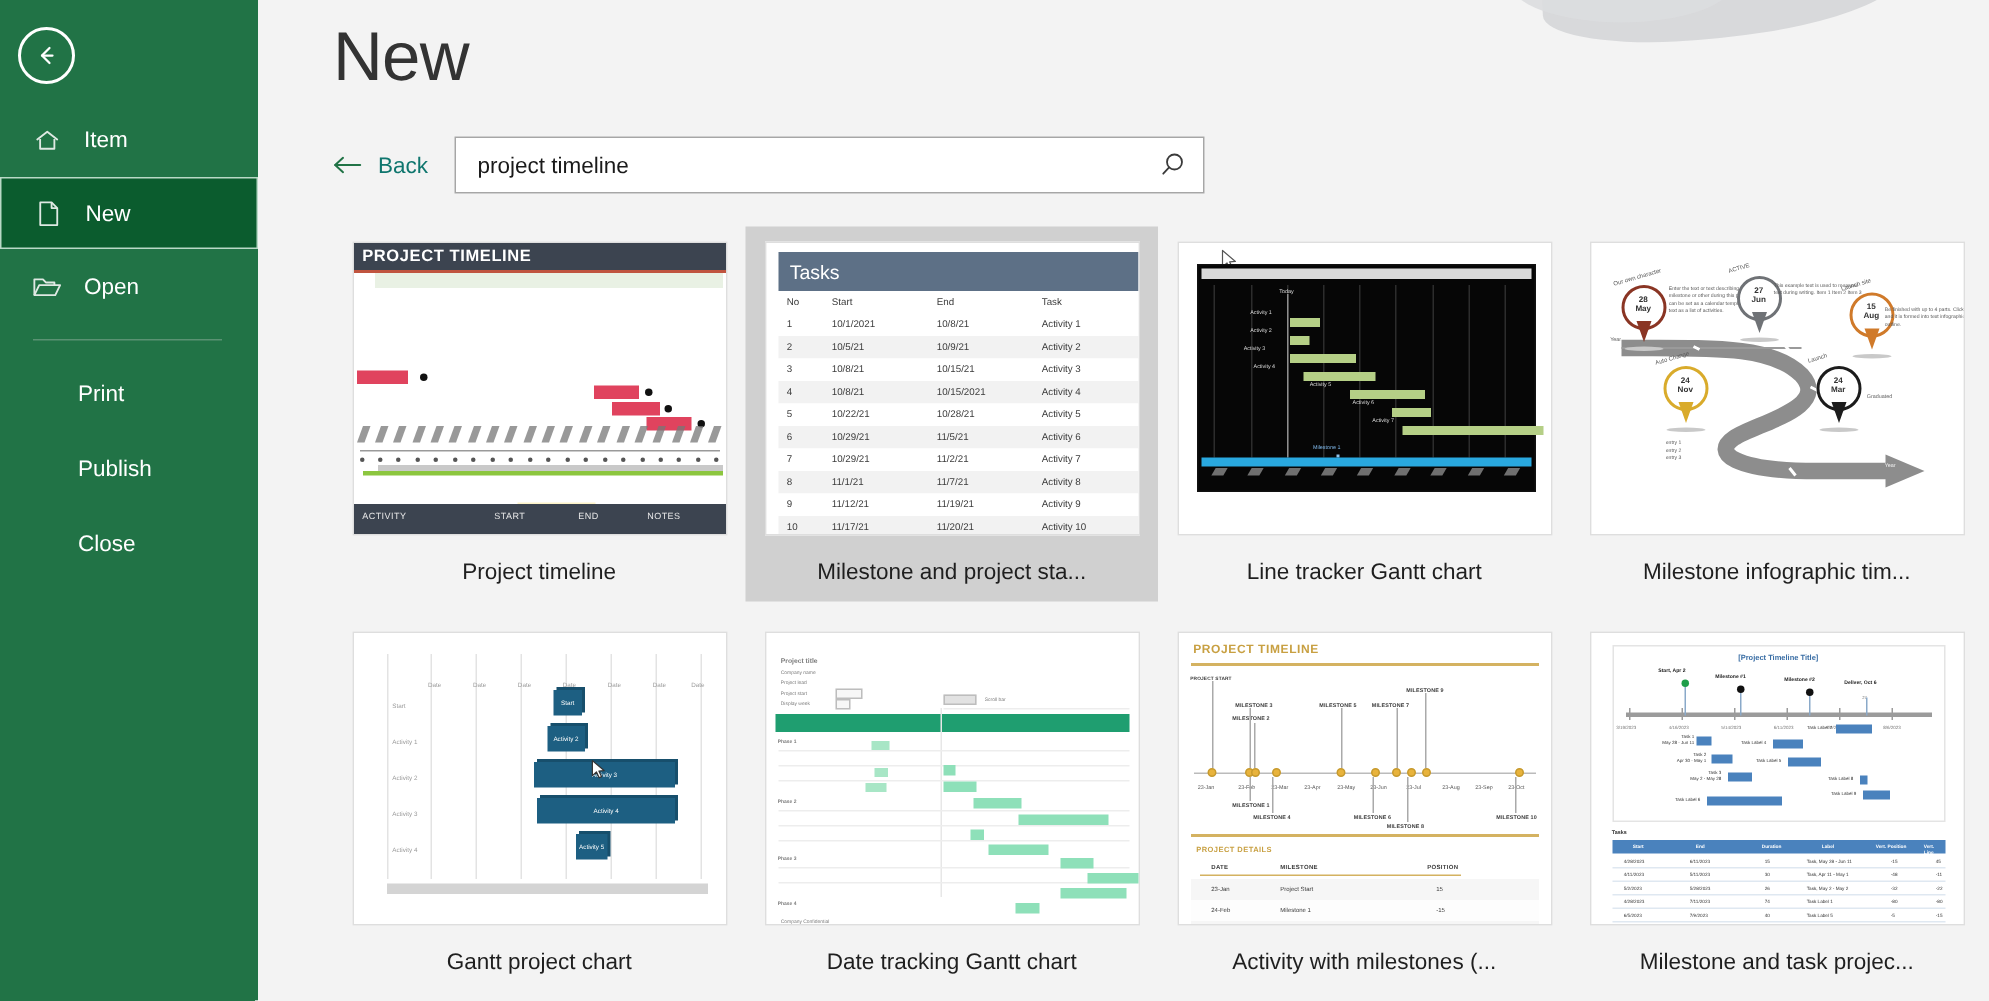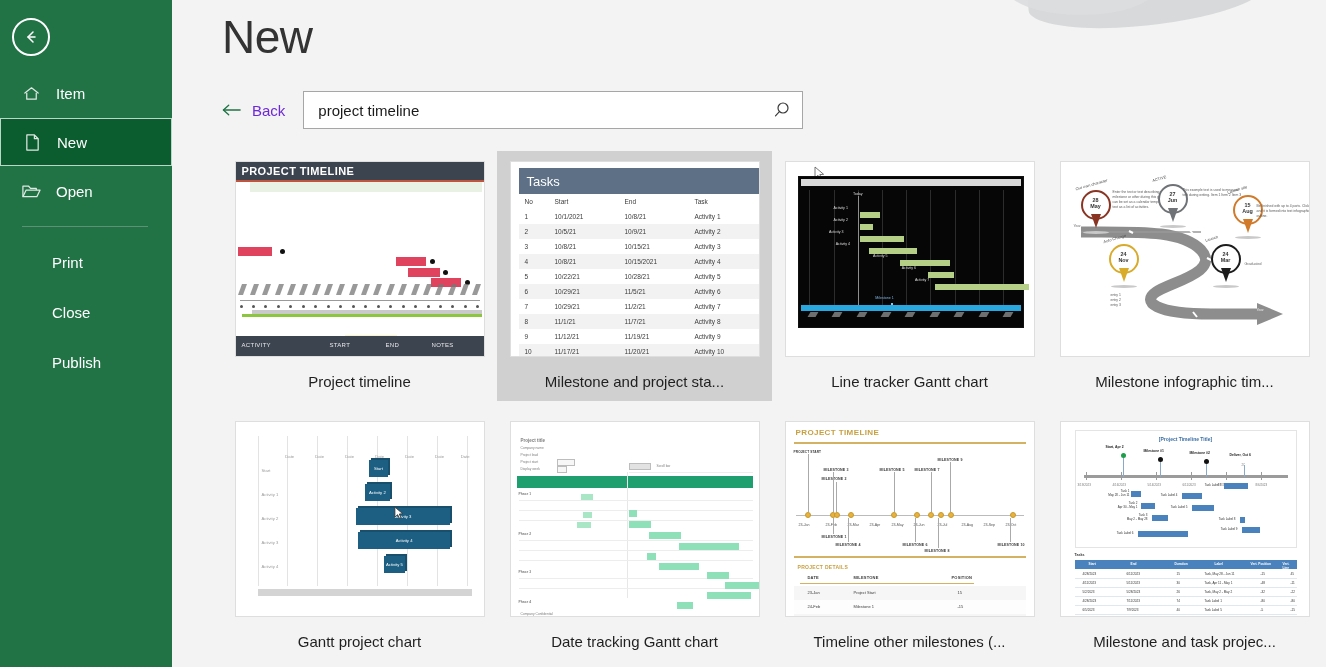--- a/index.html
+++ b/index.html
@@ -70,21 +70,21 @@
     font-size: 46px; font-weight: 400; color: #333;
     letter-spacing: -.5px; margin: 10px 0 0 0;
     line-height: 1.2;
   }
   .searchrow {
     display: flex; align-items: center; gap: 18px;
     margin-top: 26px;
   }
   .back-link {
     display: flex; align-items: center; gap: 9px;
-    color: #6d28d9; font-size: 15px; cursor: pointer;
+    color: #0f766e; font-size: 15px; cursor: pointer;
   }
   .searchbox {
     width: 500px; height: 38px;
     border: 1px solid #a6a6a6; background: #fff;
     display: flex; align-items: center;
     padding: 0 10px 0 14px;
   }
   .searchbox input {
     flex: 1 1 auto; border: none; outline: none;
     font-family: "Liberation Sans", sans-serif;
@@ -300,24 +300,24 @@
       </span>
       <span>Open</span>
     </div>
 
     <div class="nav-sep"></div>
 
     <div class="nav-item plain">
       <span>Print</span>
       </div>
     <div class="nav-item plain">
+      <span>Publish</span>
+      </div>
+    <div class="nav-item plain">
       <span>Close</span>
-      </div>
-    <div class="nav-item plain">
-      <span>Publish</span>
       </div>
   </div>
 
   <div class="main">
 
     <div class="page-title">New</div>
 
     <div class="searchrow">
       <div class="back-link">
         <svg width="21" height="14" viewBox="0 0 22 14">
@@ -792,21 +792,21 @@
             <div class="t7-dc" style="left:22px;  top:182px;">24-Feb</div>
             <div class="t7-dc" style="left:68px;  top:182px;">Milestone 1</div>
             <div class="t7-dc" style="left:172px; top:182px;">-15</div>
 
             <div class="t7-drow" style="top:192px; background:#f6f6f6;"></div>
             <div class="t7-dc" style="left:22px;  top:194px;">26-Feb</div>
             <div class="t7-dc" style="left:68px;  top:194px;">Milestone 2</div>
             <div class="t7-dc" style="left:172px; top:194px;">40</div>
           </div>
         </div>
-        <div class="card-label">Timeline other milestones (...</div>
+        <div class="card-label">Activity with milestones (...</div>
       </div>
 
       <div class="card">
         <div class="thumb-wrap">
           <div class="t8">
             <div class="t8-chart">
               <div class="t8-title">[Project Timeline Title]</div>
               <div class="t8-axis"></div>
 
               <div class="t8-tick" style="left:10px;"></div>

